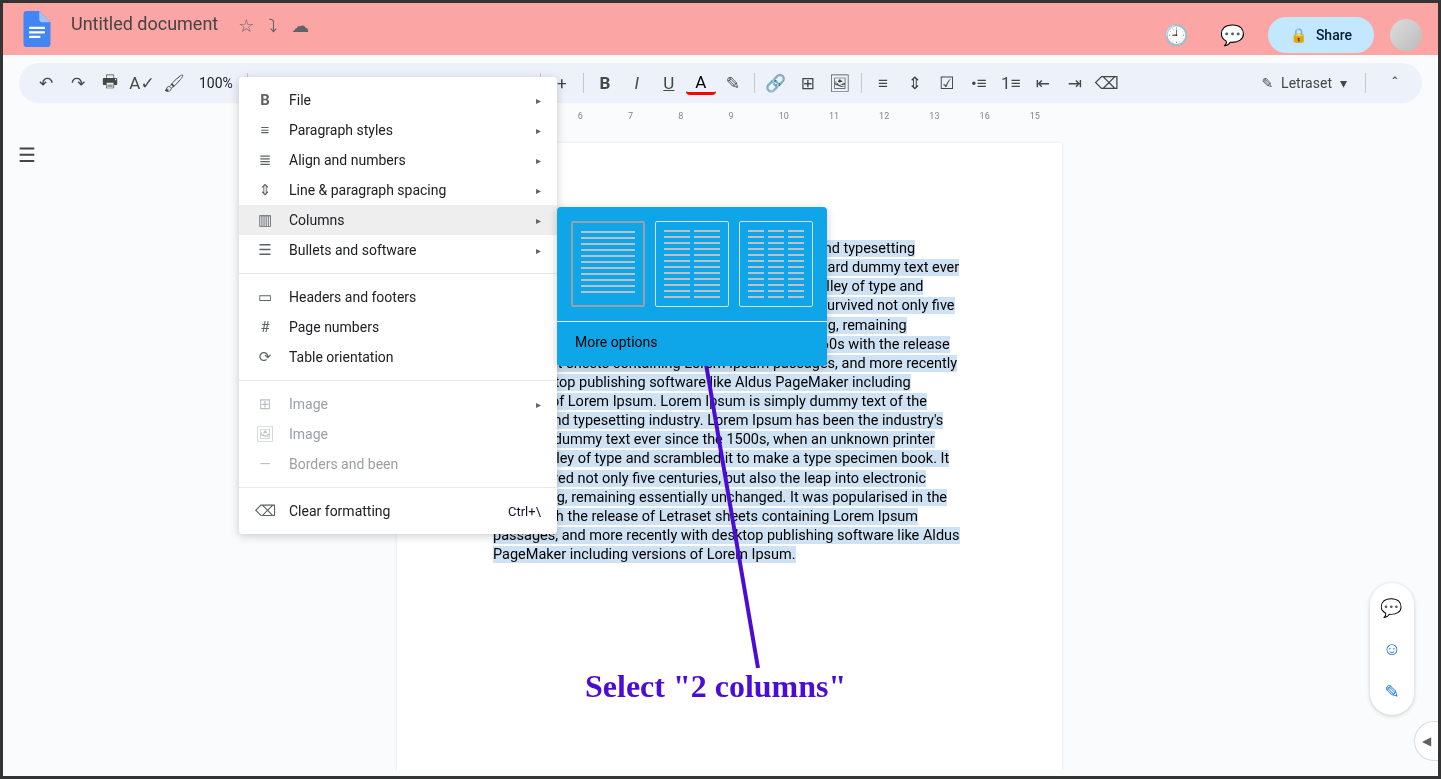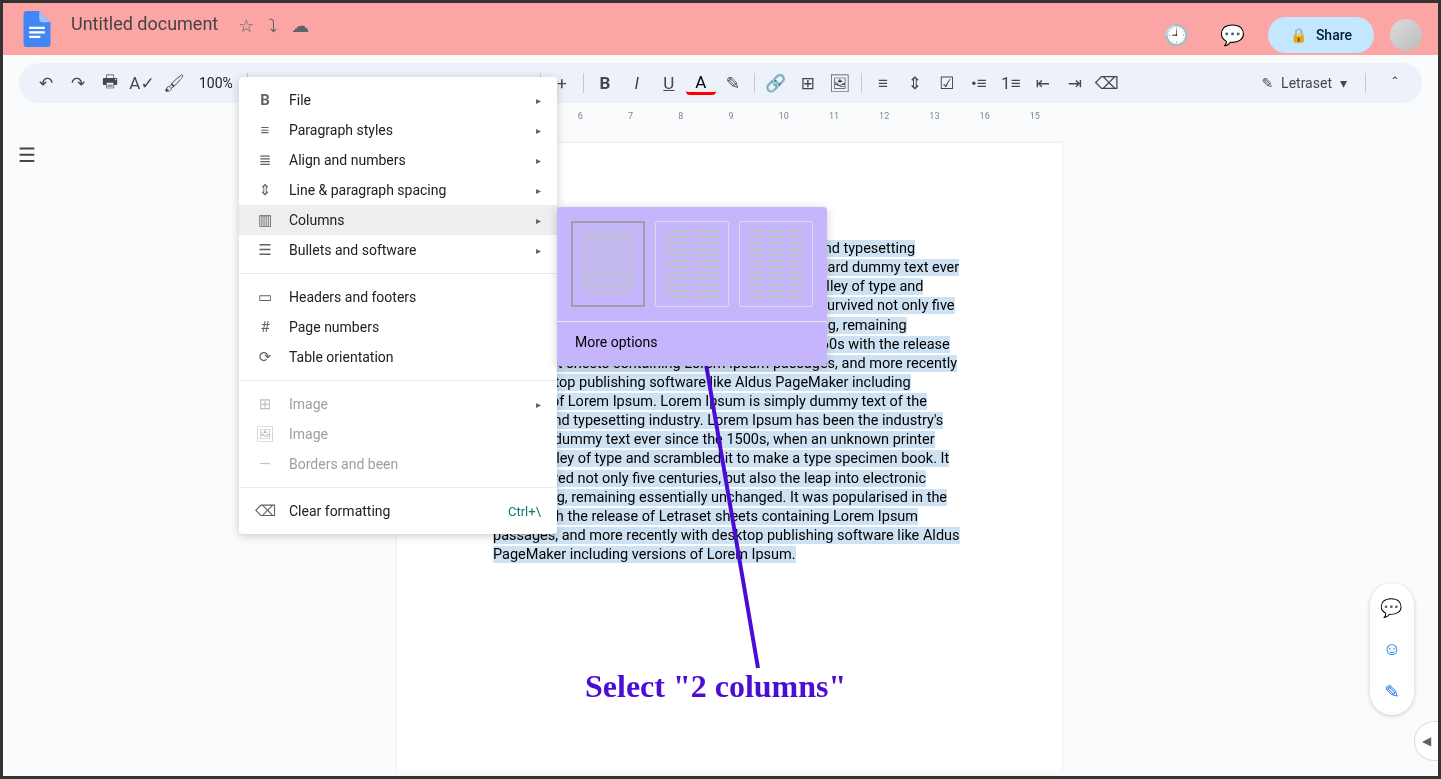--- a/index.html
+++ b/index.html
@@ -43,24 +43,24 @@
 .page-text .highlighted { background: #cfe2f3; }
 
 .format-menu { position: absolute; left: 236px; top: 74px; width: 318px; background: #fff; box-shadow: 0 2px 10px rgba(0,0,0,0.2); border-radius: 4px; padding: 8px 0; z-index: 100; }
 .menu-row { display: flex; align-items: center; padding: 6px 16px; font-size: 14px; color: #202124; cursor: pointer; gap: 14px; }
 .menu-row.highlight { background: #eee; }
 .menu-row.disabled { color: #9aa0a6; cursor: default; }
 .menu-row .mi-icon { width: 20px; text-align: center; color: #5f6368; font-size: 15px; }
 .menu-row.disabled .mi-icon { color: #bdc1c6; }
 .menu-row .mi-label { flex: 1; }
 .menu-row .mi-arrow { color: #5f6368; font-size: 10px; }
-.menu-row .mi-shortcut { color: #0f766e; font-size: 13px; }
+.menu-row .mi-shortcut { color: #0f172a; font-size: 13px; }
 .menu-sep { height: 1px; background: #e8eaed; margin: 8px 0; }
 
-.columns-submenu { position: absolute; left: 554px; top: 204px; background: #c4b5fd; box-shadow: 0 2px 10px rgba(0,0,0,0.2); border-radius: 4px; padding: 14px; z-index: 101; }
+.columns-submenu { position: absolute; left: 554px; top: 204px; background: #0ea5e9; box-shadow: 0 2px 10px rgba(0,0,0,0.2); border-radius: 4px; padding: 14px; z-index: 101; }
 .col-options { display: flex; gap: 10px; }
 .col-opt { width: 74px; height: 86px; border: 1px solid #dadce0; border-radius: 2px; padding: 8px; cursor: pointer; display: flex; gap: 4px; }
 .col-opt.selected { border: 2px solid #9aa0a6; }
 .col-opt .col-bar { flex: 1; background: repeating-linear-gradient(#bdc1c6 0 2px, transparent 2px 6px); }
 .more-opts { border-top: 1px solid #e8eaed; margin: 14px -14px 0; padding: 12px 18px 2px; font-size: 14px; cursor: pointer; }
 
 .float-tools { position: absolute; right: 24px; top: 580px; background: #fff; border-radius: 24px; box-shadow: 0 1px 4px rgba(0,0,0,0.2); padding: 8px 6px; display: flex; flex-direction: column; gap: 10px; z-index: 50; }
 .float-tools .ft { width: 32px; height: 32px; display: flex; align-items: center; justify-content: center; color: #1a73e8; font-size: 18px; cursor: pointer; }
 
 .annotation { position: absolute; left: 582px; top: 665px; font-family: 'Comic Sans MS', cursive; font-size: 32px; color: #4b0dd4; font-weight: 600; z-index: 90; }

